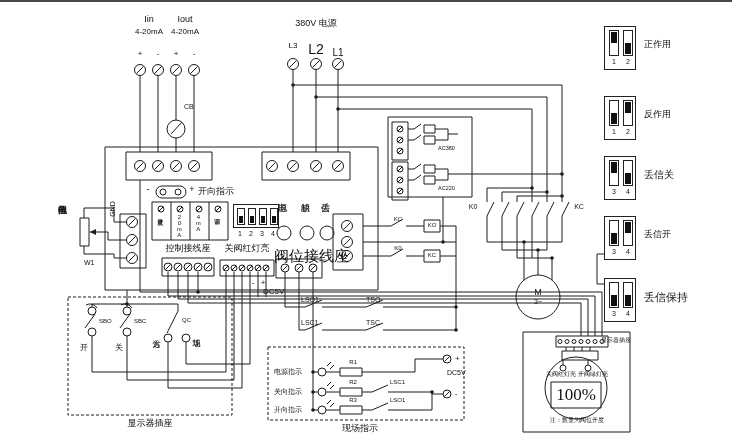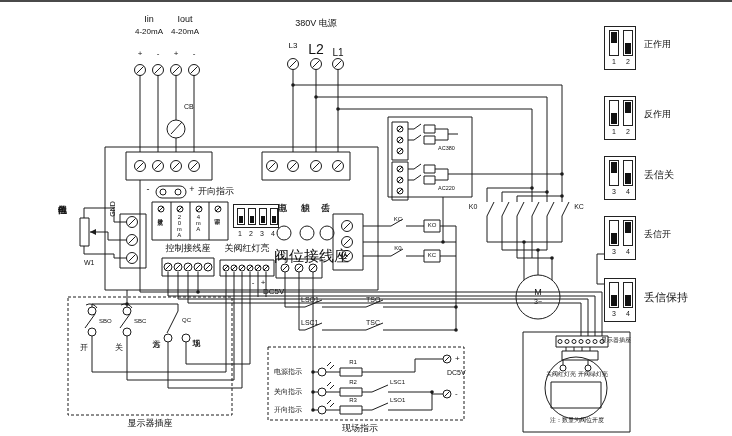--- a/index.html
+++ b/index.html
@@ -520,16 +520,17 @@
         <div class="blk bottom"></div>
       </div>
   <div class="dipnum" style="left:4px;top:31px">3</div>
   <div class="dipnum" style="left:18px;top:31px">4</div>
 </div>
 <div class="t" style="left:644px;top:289px;width:56px;font-size:11px">丢信保持</div>
 
 <div class="t" style="left:601px;top:335px;width:30px;font-size:6px">显示器插座</div>
 <div class="t c" style="left:545px;top:369px;width:32px;font-size:6px">关阀红灯亮</div>
 <div class="t c" style="left:577px;top:369px;width:32px;font-size:6px">开阀绿灯亮</div>
+<div class="t c serif" style="left:551px;top:380px;width:50px;height:26px;font-size:17px;line-height:26px">100%</div>
 <div class="t c" style="left:533px;top:415px;width:88px;font-size:6px">注：数显为阀位开度</div>
 
 
 </div>
 
 </body></html>

